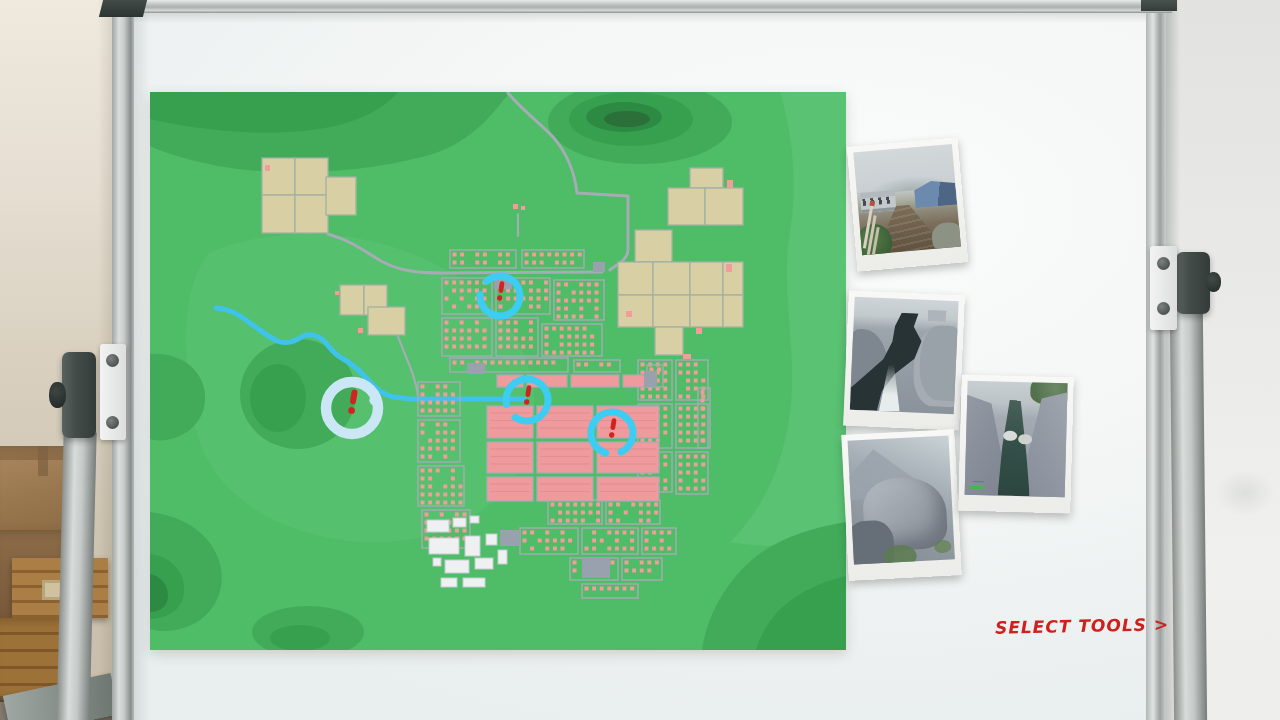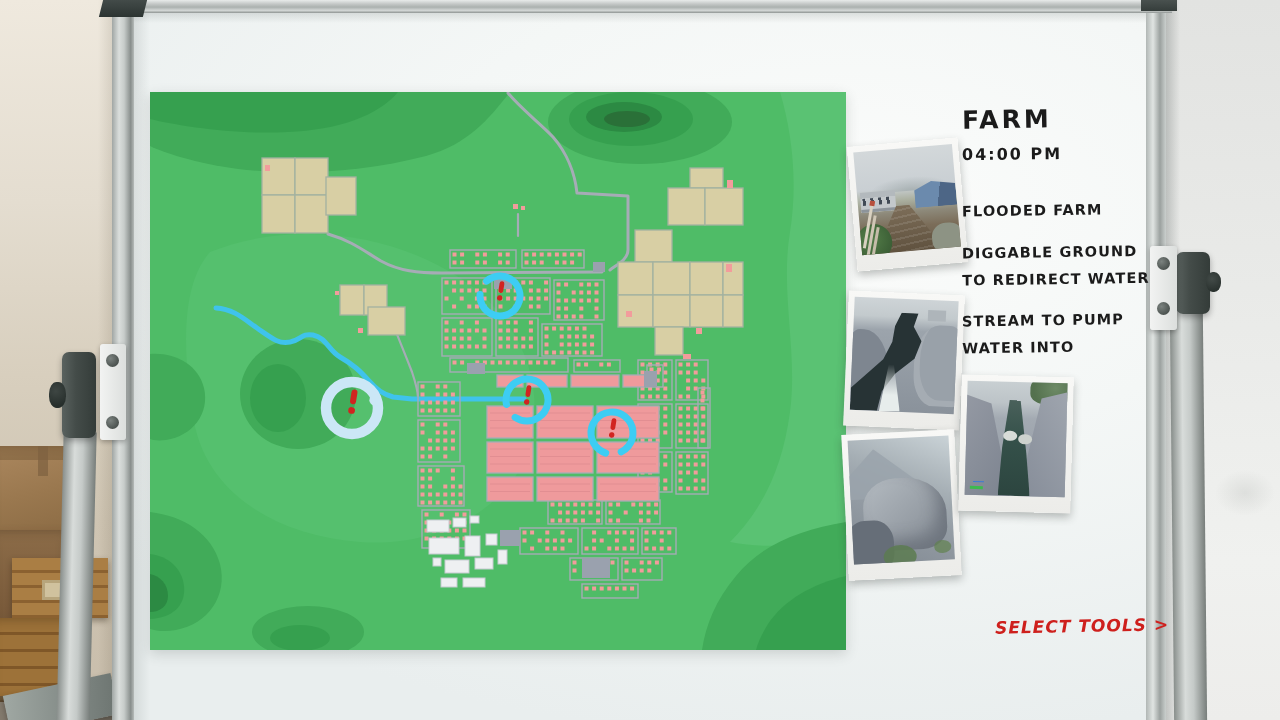--- a/index.html
+++ b/index.html
@@ -879,22 +879,15 @@
     <div class="photo-img canyon">
       <div class="ph-trees"></div>
       <div class="ph-wall-l"></div>
       <div class="ph-wall-r"></div>
       <div class="ph-water4"></div>
       <div class="ph-boulder"></div>
       <div class="ph-hud"></div>
     </div>
   </div>
 
-  <div class="abs notes hand">
-    <div class="notes-title">FARM</div>
-    <div class="notes-time">04:00 PM</div>
-    <p class="note-line">FLOODED FARM</p>
-    <p class="note-line">DIGGABLE GROUND TO REDIRECT WATER</p>
-    <p class="note-line">STREAM TO PUMP WATER INTO</p>
-  </div>
 
   <div class="abs select-tools hand">SELECT TOOLS &gt;</div>
 </div>
 
 </body></html>

